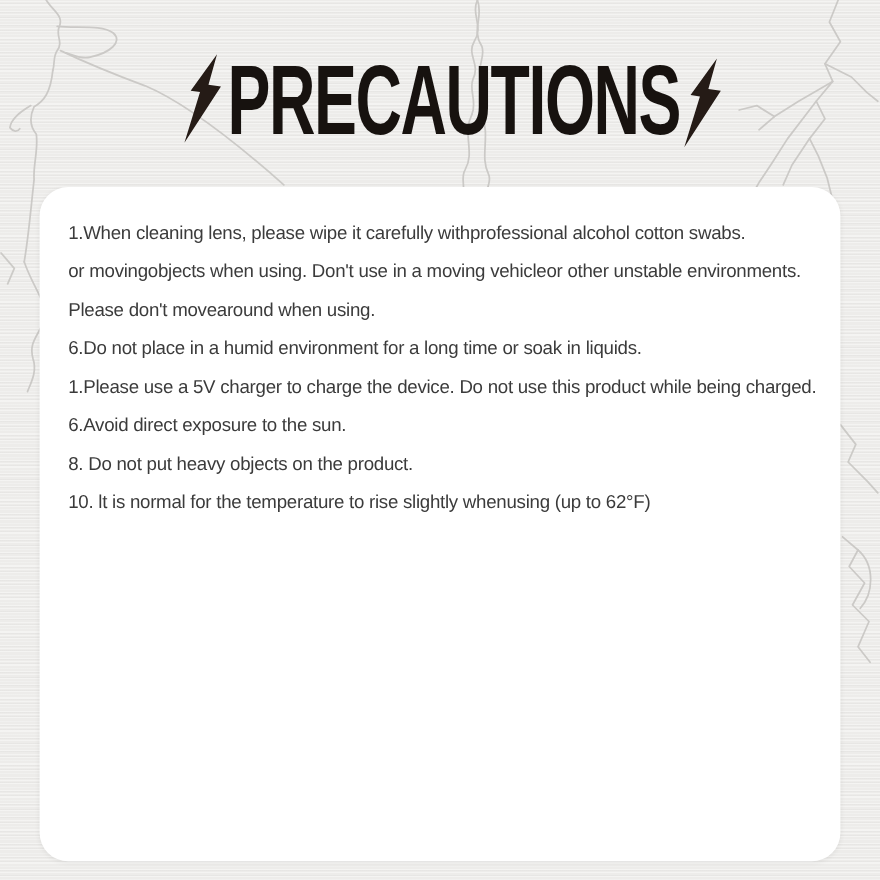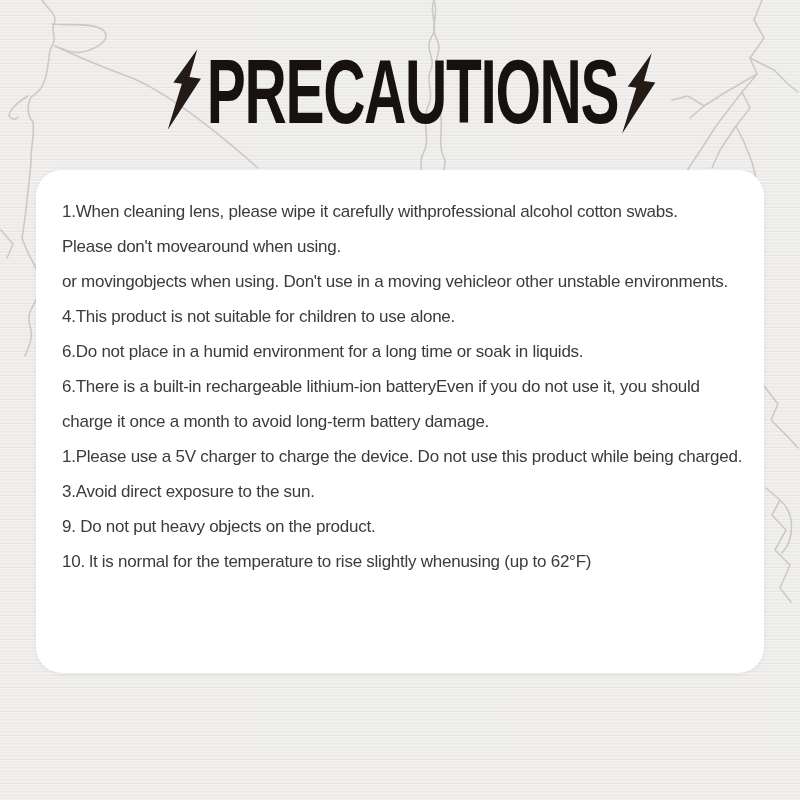--- a/index.html
+++ b/index.html
@@ -25,21 +25,21 @@
     letter-spacing:-2px;
     color:var(--title,#17120f);
     transform:scaleX(.65);
     margin:0 -106px;
     white-space:nowrap;
   }
   .bolt{width:33px;height:84px;flex:0 0 auto;}
   .bolt-left{transform:rotate(8deg) translateY(-2px);}
   .bolt-right{transform:rotate(8deg) translateY(2px);}
   .card{
-    position:absolute;left:36px;top:170px;width:728px;height:503px;
+    position:absolute;left:36px;top:170px;width:728px;height:613px;
     background:var(--card,#ffffff);
     border-radius:26px;
     box-shadow:0 1px 5px rgba(0,0,0,.06);
     z-index:2;
     box-sizing:border-box;
     padding:24px 26px;
   }
   .plist{width:100%;}
   .line{
     font-size:17px;
@@ -103,41 +103,34 @@
       <polygon class="bolt-fill" points="22,0 2,38 11,38 3,88 30,30 18,30" fill="#251b16"></polygon>
     </svg>
   </div>
 
   <section class="card">
     <div class="plist">
         <div>
           <div class="line">1.When cleaning lens, please wipe it carefully withprofessional alcohol cotton swabs.</div>
         </div>
         <div>
+          <div class="line">or movingobjects when using. Don't use in a moving vehicleor other unstable environments.</div>
           <div class="line">Please don't movearound when using.</div>
-          <div class="line">or movingobjects when using. Don't use in a moving vehicleor other unstable environments.</div>
-        </div>
-        <div>
-          <div class="line">4.This product is not suitable for children to use alone.</div>
         </div>
         <div>
           <div class="line">6.Do not place in a humid environment for a long time or soak in liquids.</div>
         </div>
         <div>
-          <div class="line">6.There is a built-in rechargeable lithium-ion batteryEven if you do not use it, you should</div>
-          <div class="line">charge it once a month to avoid long-term battery damage.</div>
-        </div>
-        <div>
           <div class="line">1.Please use a 5V charger to charge the device. Do not use this product while being charged.</div>
         </div>
         <div>
-          <div class="line">3.Avoid direct exposure to the sun.</div>
+          <div class="line">6.Avoid direct exposure to the sun.</div>
         </div>
         <div>
-          <div class="line">9. Do not put heavy objects on the product.</div>
+          <div class="line">8. Do not put heavy objects on the product.</div>
         </div>
         <div>
           <div class="line">10. lt is normal for the temperature to rise slightly whenusing (up to 62°F)</div>
         </div>
       </div>
   </section>
 
 </div>
 
 </body></html>

